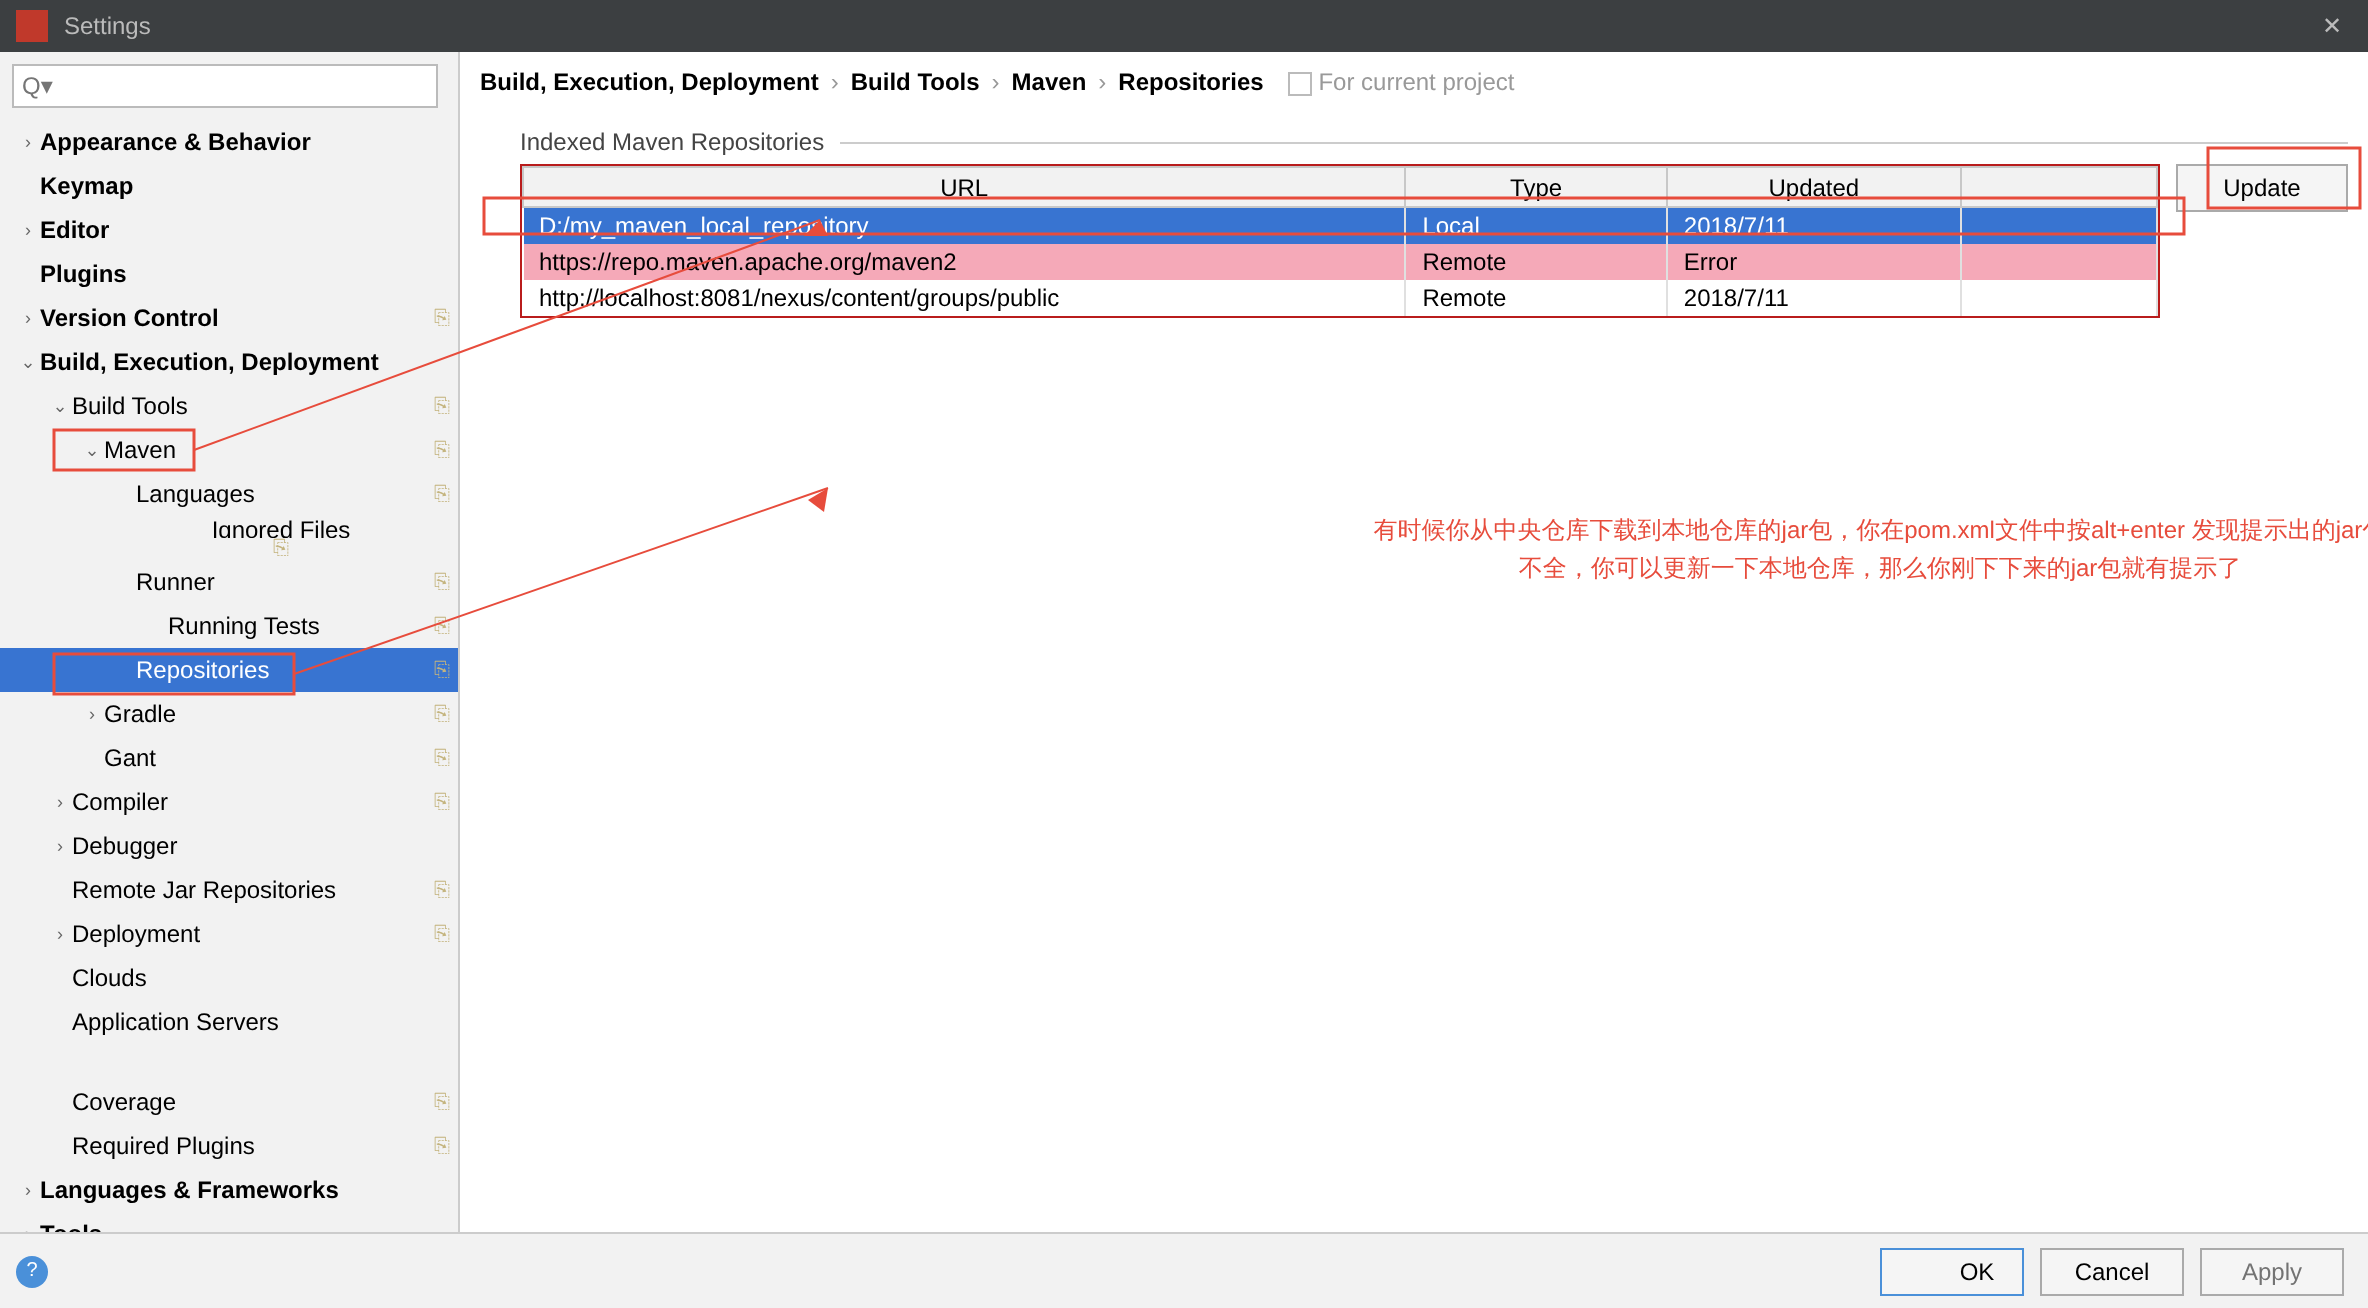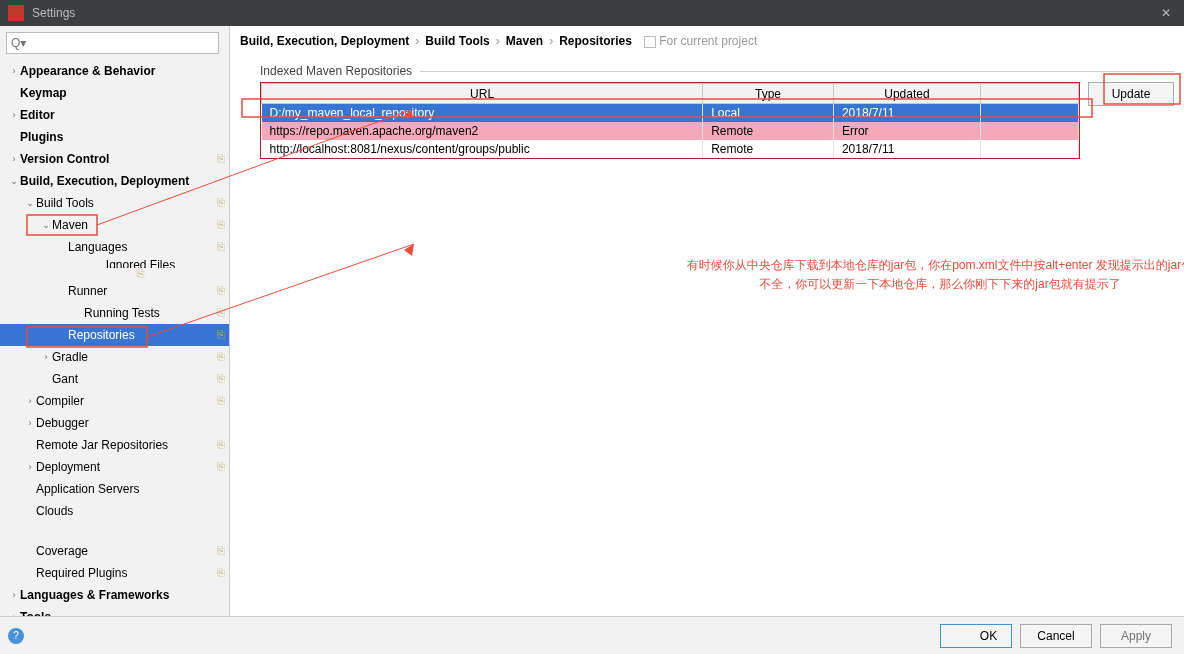--- a/index.html
+++ b/index.html
@@ -159,25 +159,25 @@
           <span class="label">Remote Jar Repositories</span>
           <span class="copy-icon">⎘</span>
         </div>
         <div class="tree-item" style="padding-left: 24px;">
           <span class="arrow">›</span>
           <span class="label">Deployment</span>
           <span class="copy-icon">⎘</span>
         </div>
         <div class="tree-item" style="padding-left: 24px;">
           <span class="arrow"></span>
+          <span class="label">Clouds</span>
+        </div>
+        <div class="tree-item" style="padding-left: 24px;">
+          <span class="arrow"></span>
           <span class="label">Application Servers</span>
-        </div>
-        <div class="tree-item" style="padding-left: 24px;">
-          <span class="arrow"></span>
-          <span class="label">Clouds</span>
         </div>
         <div class="tree-item" style="padding-left: 24px; margin-top: 18px;">
           <span class="arrow"></span>
           <span class="label">Coverage</span>
           <span class="copy-icon">⎘</span>
         </div>
         <div class="tree-item" style="padding-left: 24px;">
           <span class="arrow"></span>
           <span class="label">Required Plugins</span>
           <span class="copy-icon">⎘</span>

